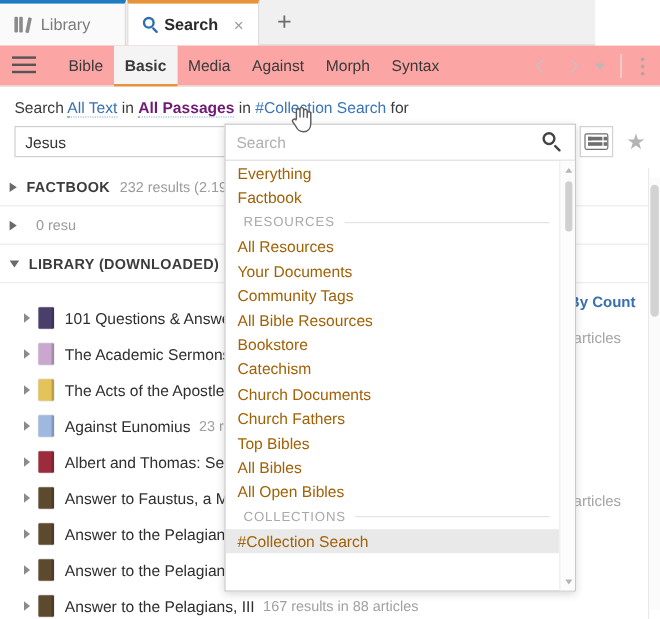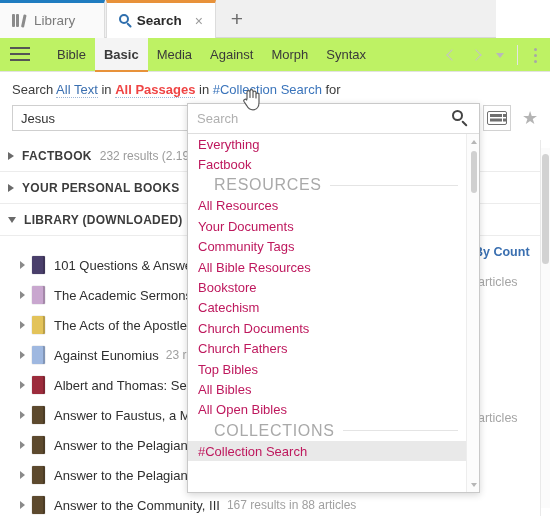--- a/index.html
+++ b/index.html
@@ -90,21 +90,21 @@
   }
   .lib-icon i:nth-child(1){ left: 0; }
   .lib-icon i:nth-child(2){ left: 4px; height: 13px; }
   .lib-icon i:nth-child(3){ left: 9px; transform: rotate(12deg); transform-origin: bottom left; }
 
   
   .navbar {
     position: absolute;
     left: 0; top: 38px;
     width: 550px; height: 34px;
-    background: #bef264;
+    background: #fca5a5;
     border-bottom: 1px solid #e2e2e2;
     box-sizing: border-box;
   }
   .hamburger {
     position: absolute;
     left: 10px; top: 8px;
     width: 20px; height: 16px;
   }
   .hamburger i {
     position: absolute; left: 0; width: 20px; height: 2px; background: #555;
@@ -181,21 +181,21 @@
     left: 12px; top: 82px;
     font-size: 13px;
     color: #3c3c3c;
     white-space: nowrap;
   }
   .searchline .lnk {
     color: #3a6fb0;
     border-bottom: 1px dotted #9db6d6;
     cursor: pointer;
   }
-  .searchline .lnk.bold { font-weight: bold; color: #ef4444; }
+  .searchline .lnk.bold { font-weight: bold; color: #701a75; }
   .searchline .lnk.plain { border-bottom: none; color: #3a74bb; }
 
   
   .queryrow {
     position: absolute;
     left: 12px; top: 105px;
     width: 462px; height: 26px;
   }
   .query-input {
     position: absolute;
@@ -412,32 +412,32 @@
     right: 13px;
     bottom: 0;
     overflow: hidden;
   }
   .opt {
     height: 20.4px;
     display: flex;
     align-items: center;
     padding-left: 10px;
     font-size: 13px;
-    color: #be185d;
+    color: #a16207;
     box-sizing: border-box;
     white-space: nowrap;
   }
   .opt.selected { background: #e9e9e9; }
   .sec {
     height: 21px;
     display: flex;
     align-items: center;
-    padding-left: 26px;
-    box-sizing: border-box;
-    font-size: 16px;
+    padding-left: 15px;
+    box-sizing: border-box;
+    font-size: 11px;
     letter-spacing: 0.7px;
     color: #a9a9a9;
     white-space: nowrap;
   }
   .sec .rule {
     flex: 1;
     height: 1px;
     background: #e4e4e4;
     margin-left: 8px;
     margin-right: 8px;
@@ -563,21 +563,20 @@
   <div class="results">
 
     <div class="res-group">
       <span class="tri"></span>
       <span class="gname">FACTBOOK</span>
       <span class="gcount">232 results (2.19 sec</span>
     </div>
 
     <div class="res-group">
       <span class="tri"></span>
-      <span class="gname">YOUR PERSONAL BOOKS</span>
       <span class="gcount">0 resu</span>
     </div>
 
     <div class="res-group">
       <span class="tri open"></span>
       <span class="gname">LIBRARY (DOWNLOADED)</span>
       <span class="gcount">57,07</span>
     </div>
 
     <div style="height:14px"></div>
@@ -626,21 +625,21 @@
     </div>
     <div class="book-row">
       <span class="tri"></span>
       <span class="cover" style="background:#5d4a2e"></span>
       <span class="book-title">Answer to the Pelagians, II</span>
       <span class="book-count"></span>
     </div>
     <div class="book-row">
       <span class="tri"></span>
       <span class="cover" style="background:#5d4a2e"></span>
-      <span class="book-title">Answer to the Community, III</span>
+      <span class="book-title">Answer to the Pelagians, III</span>
       <span class="book-count">167 results in 88 articles</span>
     </div>
   </div>
 
   <div class="bleed bycount">By Count</div>
   <div class="bleed arts1">articles</div>
   <div class="bleed arts2">articles</div>
   <div class="right-divider"></div>
   <div class="right-scroll">
     <div class="thumb"></div>

